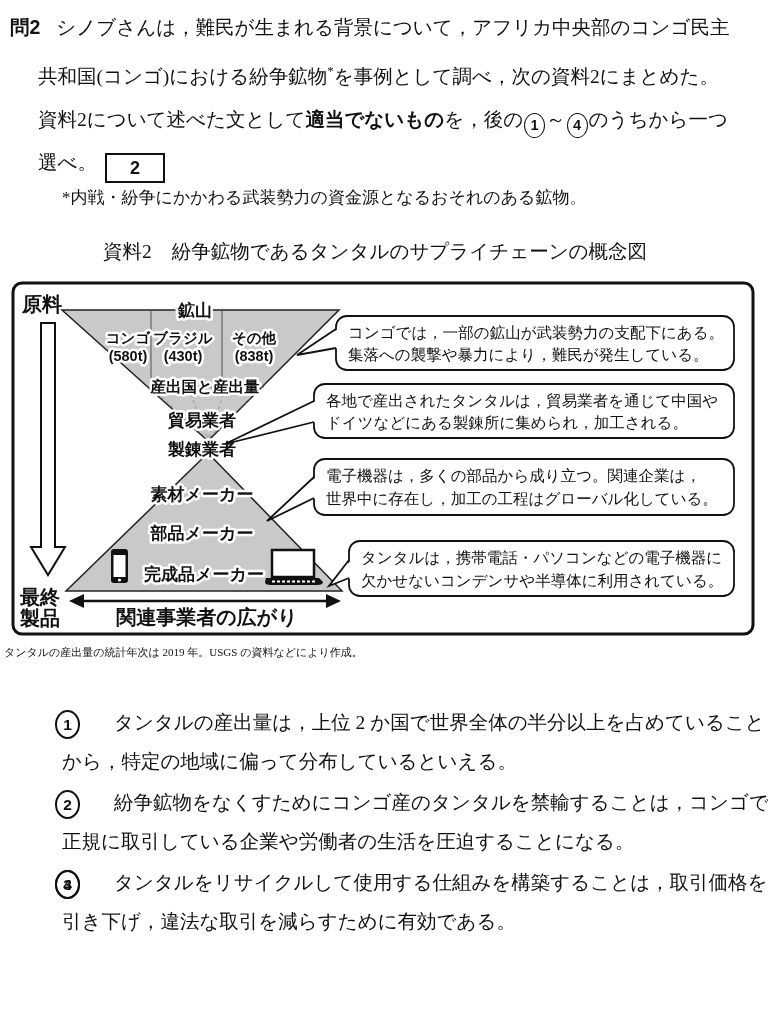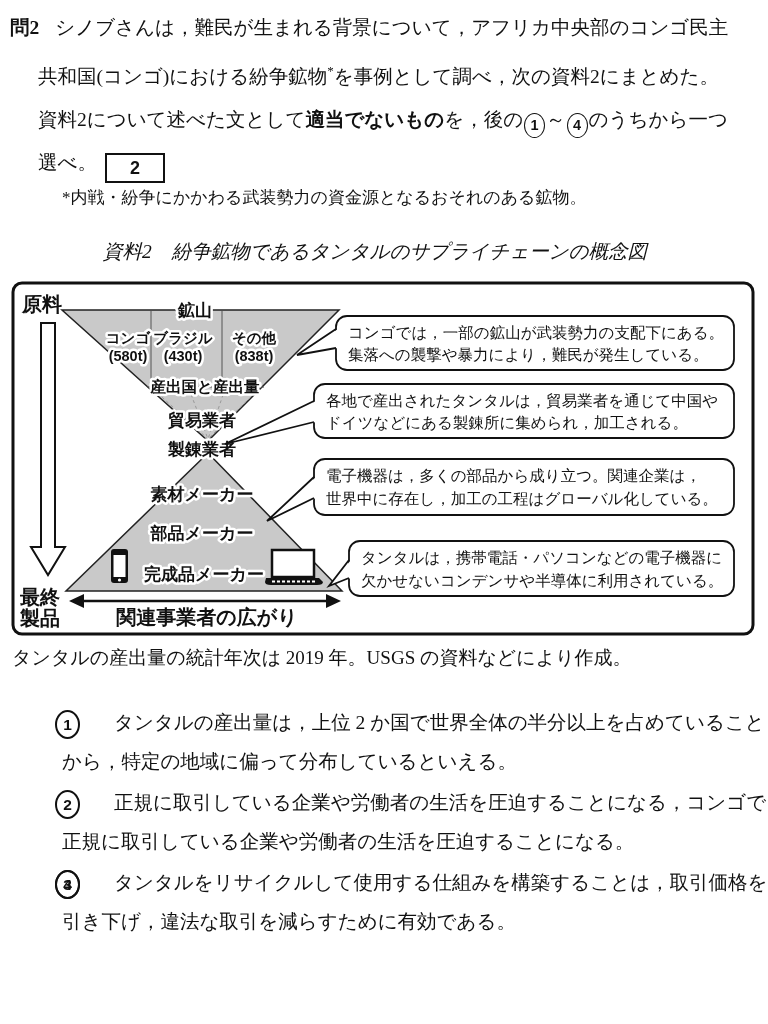--- a/index.html
+++ b/index.html
@@ -6,41 +6,41 @@
   body{
     width:768px;height:1024px;background:#ffffff;color:#111;
     font-family:"Liberation Serif","DejaVu Serif",serif;
     position:relative;overflow:hidden;
   }
 
   
   .question{position:absolute;top:6px;left:10px;width:756px;}
   .qline{font-size:19.5px;line-height:43px;white-space:nowrap;}
   .qline.indent{margin-left:28px;}
-  .qnum{font-family:Liberation Serif, serif;font-weight:700;margin-right:16px;}
+  .qnum{font-family:Liberation Sans, sans-serif;font-weight:700;margin-right:16px;}
   .qbold{font-family:Liberation Serif, serif;font-weight:700;}
   sup.star{font-size:13px;}
   .qcircle{
     display:inline-block;width:19px;height:23px;border:1.8px solid #111;border-radius:50%;
     line-height:23px;text-align:center;font-size:14.5px;vertical-align:-4px;
     font-family:"Liberation Sans","DejaVu Sans",sans-serif;font-weight:700;margin:0 1px;
   }
   .ansbox{
     display:inline-block;width:56px;height:26px;border:2.5px solid #111;margin-left:8px;
     text-align:center;line-height:26px;font-size:18px;vertical-align:-5px;
     font-family:"Liberation Sans","DejaVu Sans",sans-serif;font-weight:700;
   }
   .footnote{position:absolute;top:186px;left:62px;font-size:17px;}
 
   
   .fig-title{position:absolute;top:238px;left:0;width:676px;box-sizing:border-box;
-    padding-left:103px;font-size:19.5px;white-space:nowrap;font-style:italic;}
+    padding-left:103px;font-size:19.5px;white-space:nowrap;}
   .ft-label{margin-right:20px;}
   svg.diagram{position:absolute;top:281px;left:11px;}
-  .fig-note{position:absolute;top:645px;left:12px;font-size:19px;text-align:right;}
+  .fig-note{position:absolute;top:645px;left:4px;font-size:11px;text-align:right;}
 
   
   text{fill:#111;}
   .lbl{
     font-family:"Liberation Sans","DejaVu Sans",sans-serif;font-weight:700;font-size:17px;
     text-anchor:middle;paint-order:stroke fill;stroke:#ffffff;stroke-width:5px;stroke-linejoin:round;
   }
   .lbl-s{font-size:14.5px;}
   .lbl-m{font-size:15.5px;}
   .side-lbl{
@@ -175,21 +175,21 @@
 <div class="fig-note">タンタルの産出量の統計年次は 2019 年。USGS の資料などにより作成。</div>
 
 <div class="options">
   <div class="opt">
     <span class="opt-circle">1</span>
     <span class="opt-l1">タンタルの産出量は，上位 2 か国で世界全体の半分以上を占めていること</span>
     <span class="opt-l2">から，特定の地域に偏って分布しているといえる。</span>
   </div>
   <div class="opt">
     <span class="opt-circle">2</span>
-    <span class="opt-l1">正規に取引している企業や労働者の生活を圧迫することになる，コンゴで</span>
+    <span class="opt-l1">紛争鉱物をなくすためにコンゴ産のタンタルを禁輸することは，コンゴで</span>
     <span class="opt-l2">正規に取引している企業や労働者の生活を圧迫することになる。</span>
   </div>
   <div class="opt">
     <span class="opt-circle">3</span>
   </div>
   <div class="opt">
     <span class="opt-circle">4</span>
     <span class="opt-l1">タンタルをリサイクルして使用する仕組みを構築することは，取引価格を</span>
     <span class="opt-l2">引き下げ，違法な取引を減らすために有効である。</span>
   </div>

